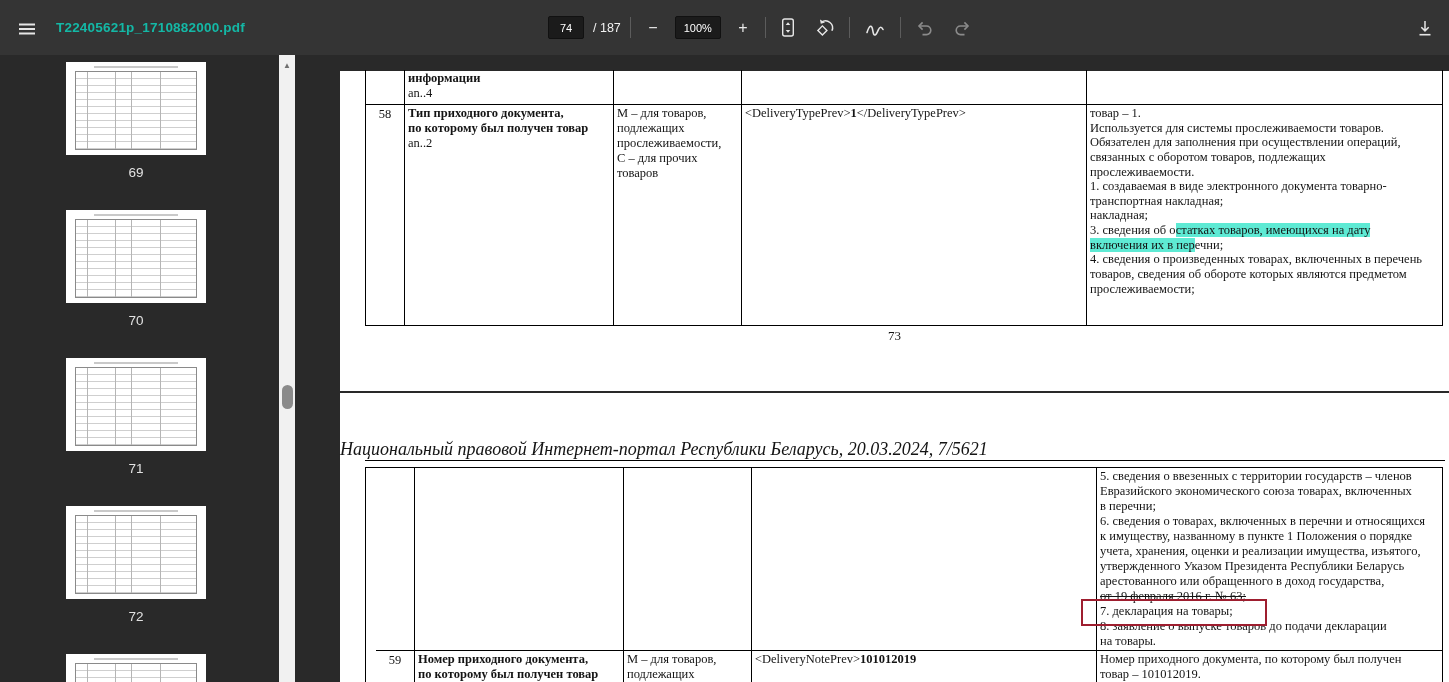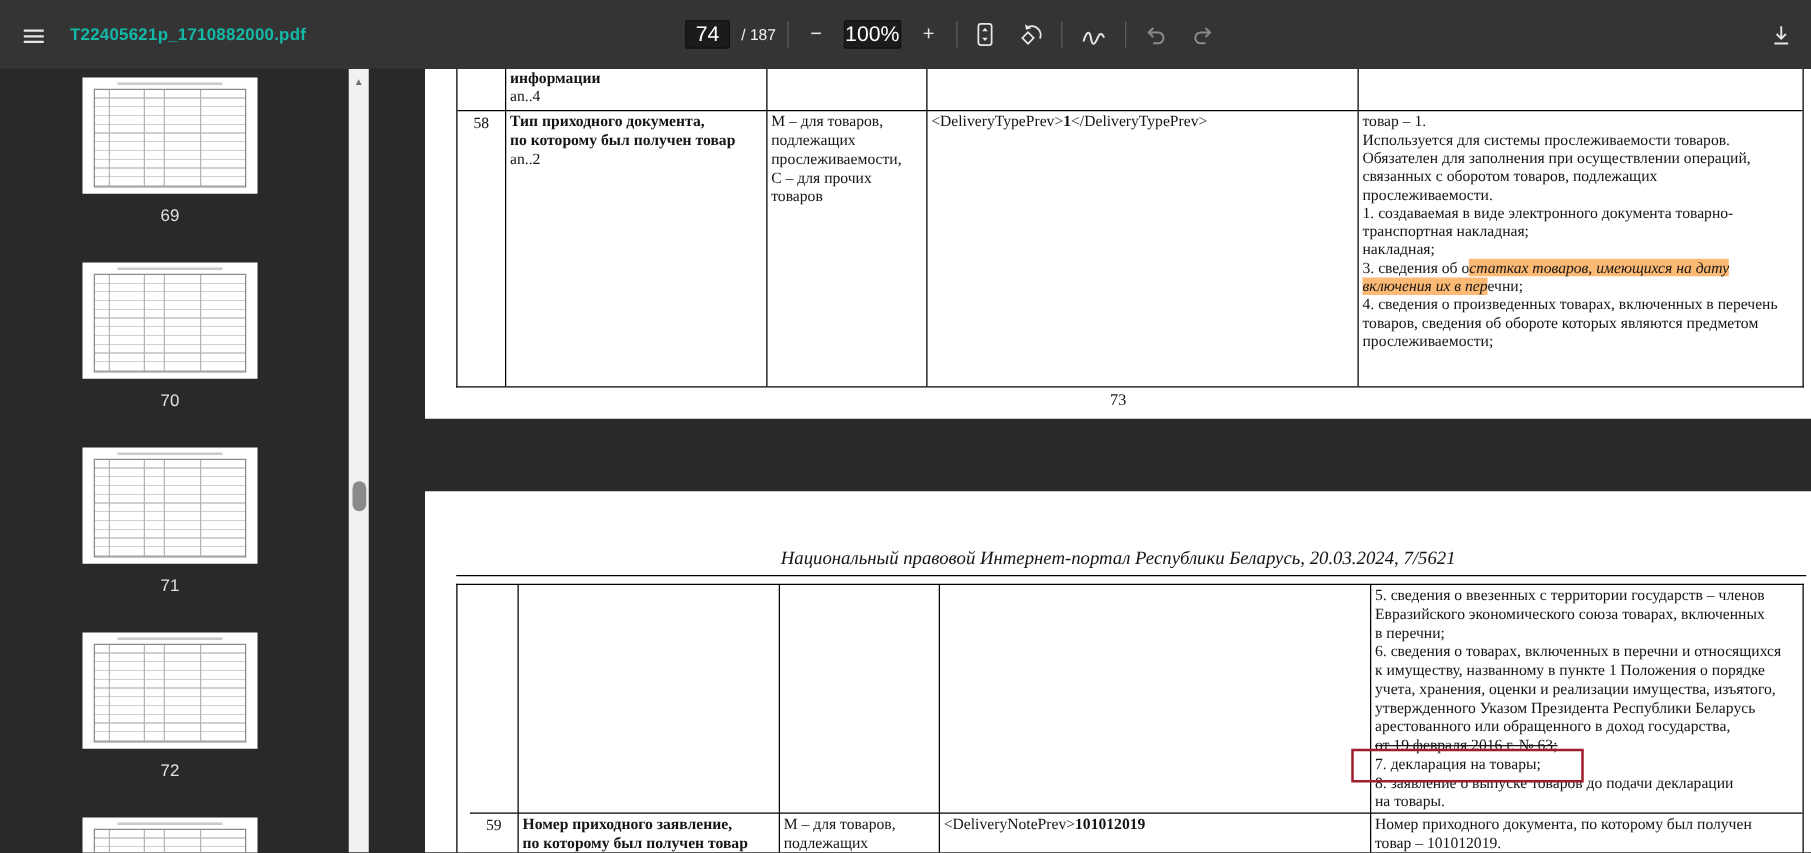--- a/index.html
+++ b/index.html
@@ -11,21 +11,21 @@
              background:#343434; z-index:30; }
   .tb-btn { background:transparent; border:none; cursor:pointer; display:flex;
             align-items:center; justify-content:center; padding:4px; border-radius:3px; }
   .hamburger { position:absolute; left:12px; top:14px; }
   .doc-title { position:absolute; left:56px; top:0; height:55px; display:flex; align-items:center;
                color:#14b8a6; font-size:13.5px; font-weight:700; letter-spacing:.2px; }
   .tb-center { position:absolute; left:548px; top:0; height:55px; display:flex;
                align-items:center; gap:9px; }
   .tb-box { background:#1b1b1b; border:1px solid #111; border-radius:2px; color:#fff;
             height:23px; display:flex; align-items:center; justify-content:center;
-            font-size:17px; }
+            font-size:11px; }
   .page-box { width:36px; text-align:center; }
   .zoom-box { width:46px; }
   .page-total { color:#f2f2f2; font-size:12.5px; }
   .pm-btn { color:#e8e8e8; font-size:16px; width:26px; height:26px; }
   .tb-sep { width:1px; height:21px; background:#5c5c5c; }
   .tb-right { position:absolute; right:10px; top:0; height:55px; display:flex; align-items:center; }
 
   
   .content { position:absolute; left:0; top:55px; width:1449px; height:627px;
              background:#292929; overflow:hidden; }
@@ -54,41 +54,41 @@
 
   .strack { position:absolute; left:279px; top:0; width:16px; height:627px; background:#f1f1f1; }
   .s-up { position:absolute; left:0; top:2px; width:16px; height:16px; border:none;
           background:transparent; color:#707070; font-size:8px; cursor:pointer; }
   .sthumb { position:absolute; left:2.5px; top:330px; width:11px; height:24px;
             background:#8a8a8a; border-radius:6px; cursor:grab; }
 
   
   .page { position:absolute; left:340px; width:1109px; background:#ffffff;
           font-family:"Liberation Serif","DejaVu Serif",serif; color:#141414; }
-  .page1 { top:0; height:280px; }
+  .page1 { top:16px; height:320px; }
   .page2 { top:338px; height:289px; }
 
   .doc-table { position:absolute; left:25px; width:1078px; border:1px solid #000;
                display:grid; grid-template-columns:38px 209px 128px 345px 1fr; }
   .t1 { top:-1px; height:256px; border-top:none; grid-template-rows:35px 1fr; }
   .t2 { top:74px; height:216px; border-bottom:none; grid-template-rows:183px 1fr;padding-left:10px; }
   .c { padding:1px 3px; overflow:hidden; font-size:12.5px; }
   .bl { border-left:1px solid #000; }
   .bb { border-bottom:1px solid #000; }
   .num { text-align:center; padding-top:2px; }
   .ln { line-height:15px; white-space:pre; }
   .dense .ln { line-height:14.62px; }
   .b { font-weight:700; }
-  .hl { background:#fdba74;font-style:italic; }
+  .hl { background:#5eead4; }
   .st { text-decoration:line-through; }
 
   .pg-num { position:absolute; top:257px; left:0; width:100%; text-align:center;
             font-size:13px; }
-  .p2-header { position:absolute; top:46px; left:0; width:100%; text-align:center;
-               font-style:italic; font-size:15px; }
+  .p2-header { position:absolute; top:46px; left:0; width:100%; 
+               font-style:italic; font-size:18px; }
   .p2-rule { position:absolute; left:25px; top:67px; width:1080px; border-top:1.5px solid #000; }
 
   .red-box { position:absolute; left:741px; top:206px; width:186px; height:27px;
              border:2.5px solid #9e1e2f; z-index:5; }
 
   svg { display:block; }
 </style>
 </head>
 <body>
 
@@ -260,21 +260,21 @@
           <div class="ln"><span>утвержденного Указом Президента Республики Беларусь</span></div>
           <div class="ln"><span>арестованного или обращенного в доход государства,</span></div>
           <div class="ln"><span class="st">от 19 февраля 2016 г. № 63;</span></div>
           <div class="ln"><span>7. декларация на товары;</span></div>
           <div class="ln"><span>8. заявление о выпуске товаров до подачи декларации</span></div>
           <div class="ln"><span>на товары.</span></div>
         </div>
 
       <div class="c num">59</div>
       <div class="c bl">
-          <div class="ln"><span class="b">Номер приходного заявление,</span></div>
+          <div class="ln"><span class="b">Номер приходного документа,</span></div>
           <div class="ln"><span class="b">по которому был получен товар</span></div>
         </div>
       <div class="c bl">
           <div class="ln"><span>М – для товаров,</span></div>
           <div class="ln"><span>подлежащих</span></div>
         </div>
       <div class="c bl">
           <div class="ln"><span>&lt;DeliveryNotePrev&gt;</span><span class="b">101012019</span></div>
         </div>
       <div class="c bl">

